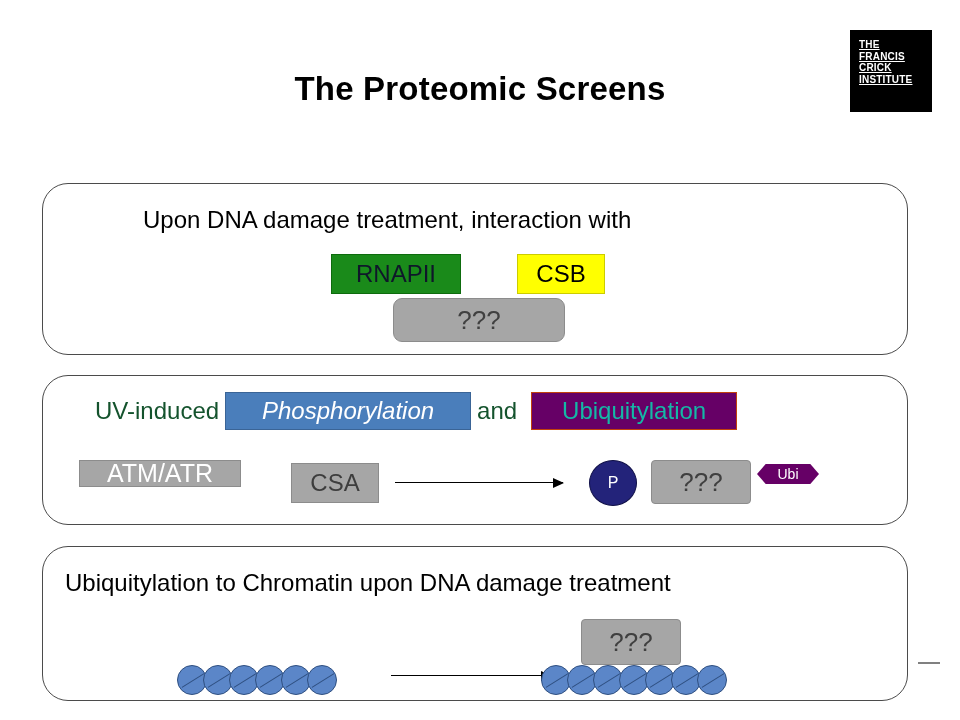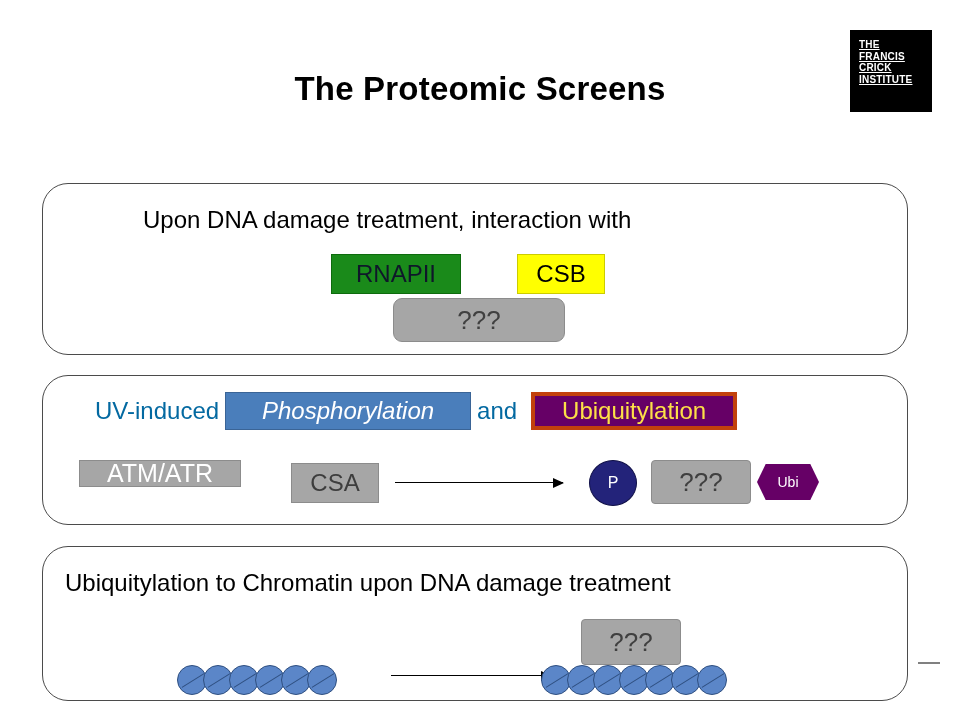--- a/index.html
+++ b/index.html
@@ -76,21 +76,21 @@
   
   #p2-row1 {
     position: absolute;
     left: 52px;
     top: 16px;
     display: flex;
     align-items: center;
   }
   #p2-row1 .plain {
     font-size: 24px;
-    color: #0369a1;
+    color: #14532d;
     white-space: nowrap;
   }
 
   
   .box {
     position: absolute;
     box-sizing: border-box;
     display: flex;
     align-items: center;
     justify-content: center;
@@ -104,21 +104,21 @@
     align-items: center;
     justify-content: center;
     font-size: 24px;
     white-space: nowrap;
   }
   .green   { background: #1a8a1a; color: #0f172a; border: 1px solid #0d6b0d; }
   .yellow  { background: #ffff00; color: #000000; border: 1px solid #cccc00; }
   .grey    { background: #a6a6a6; color: #ffffff; border: 1px solid #8c8c8c; }
   .greyq   { background: #a6a6a6; color: #404040; border: 1px solid #8c8c8c; }
   .blue    { background: #4a7ebb; color: #ffffff; border: 1px solid #3a6496; }
-  .purple  { background: #660066; color: #fde047; border: 4px solid #c2410c; }
+  .purple  { background: #660066; color: #14b8a6; border: 1px solid #c2410c; }
 
   
   #rnapii { left: 288px; top: 70px;  width: 130px; height: 40px; }
   #csb    { left: 474px; top: 70px;  width: 88px;  height: 40px; }
   #q1     { left: 350px; top: 114px; width: 172px; height: 44px;
             border-radius: 9px; font-size: 26px; }
 
   
   #phos { width: 246px; height: 38px; margin: 0 6px; font-style: italic; }
   #ubiq { width: 206px; height: 38px; margin-left: 14px; }
@@ -165,21 +165,21 @@
     align-items: center;
     justify-content: center;
   }
 
   
   #ubinode {
     position: absolute;
     left: 714px;
     top: 88px;
     width: 62px;
-    height: 36px;
+    height: 20px;
     background: #660066;
     color: #ffffff;
     font-size: 14px;
     display: flex;
     align-items: center;
     justify-content: center;
     clip-path: polygon(14% 0%, 86% 0%, 100% 50%, 86% 100%, 14% 100%, 0% 50%);
   }
 
   

